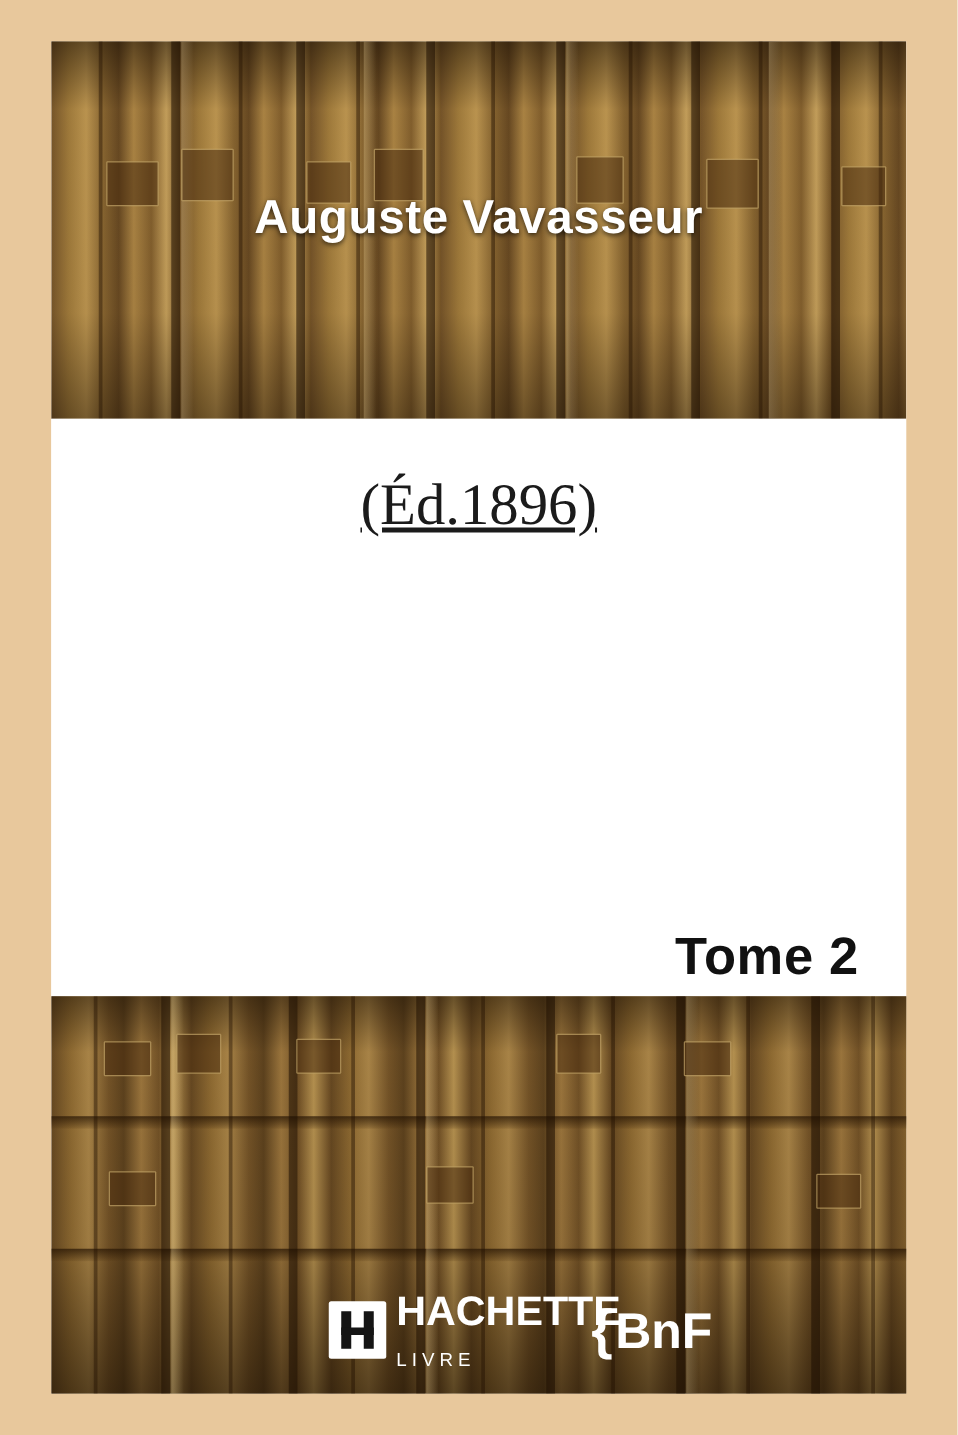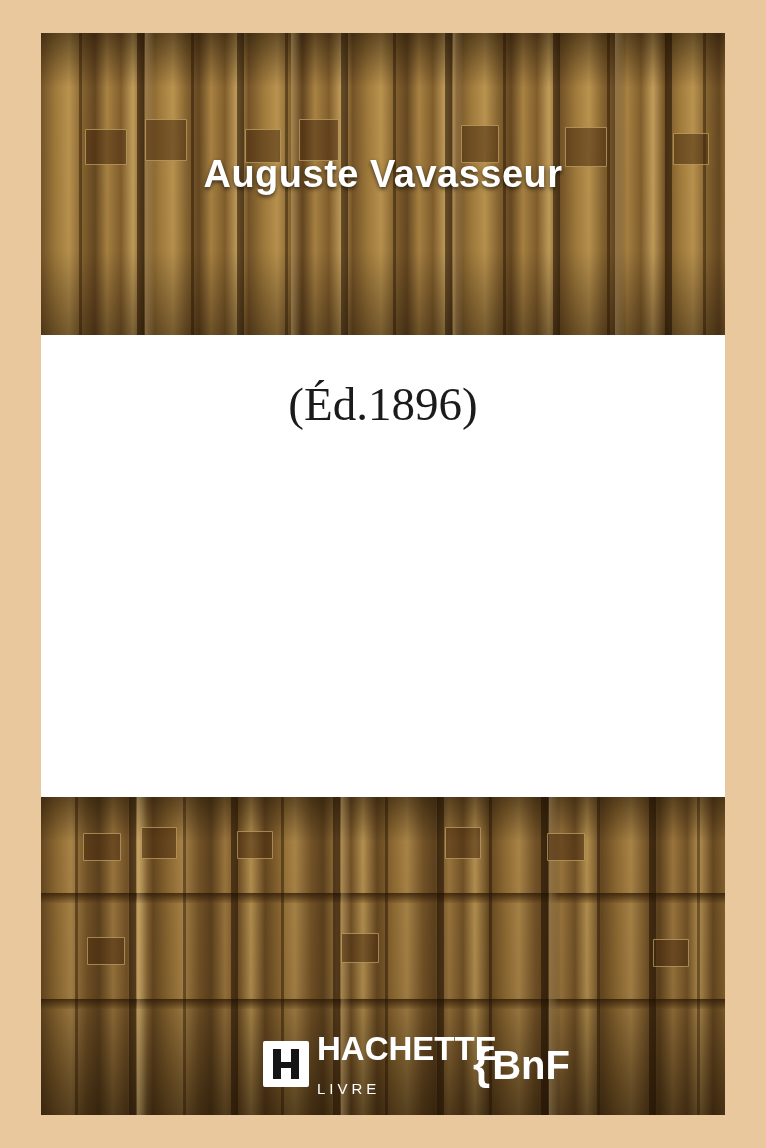--- a/index.html
+++ b/index.html
@@ -130,21 +130,21 @@
     top: 38px;
     font-family: "Liberation Serif", serif;
     font-size: 47px;
     line-height: 1.33;
     color: #1b1b1b;
     text-align: center;
     font-weight: normal;
   }
   .title .l1 { display: block; }
   .title .l2 { display: block; }
-  .title .l3 { display: block; }
+  .title .l3 { display: block; text-decoration: underline; }
 
   .tome {
     position: absolute;
     right: 38px;
     bottom: 8px;
     font-family: "Liberation Sans", sans-serif;
     font-weight: bold;
     font-size: 42px;
     color: #111111;
     letter-spacing: 0.5px;
@@ -264,20 +264,21 @@
       <div class="label" style="left:524px; top:94px; width:40px; height:38px;"></div>
       <div class="label" style="left:632px; top:100px; width:34px; height:30px;"></div>
 
       <div class="author">Auguste Vavasseur</div>
     </div>
 
     <div class="middle">
       <div class="title">
         <span class="l3">(Éd.1896)</span>
       </div>
+      <div class="tome">Tome 2</div>
     </div>
 
     <div class="band band-bottom">
       <div class="shelf-line" style="top:96px;"></div>
       <div class="shelf-line" style="top:202px;"></div>
 
       <div class="spine" style="left:34px;"></div>
       <div class="spine wide" style="left:88px;"></div>
       <div class="hilite" style="left:96px;"></div>
       <div class="spine" style="left:142px;"></div>

